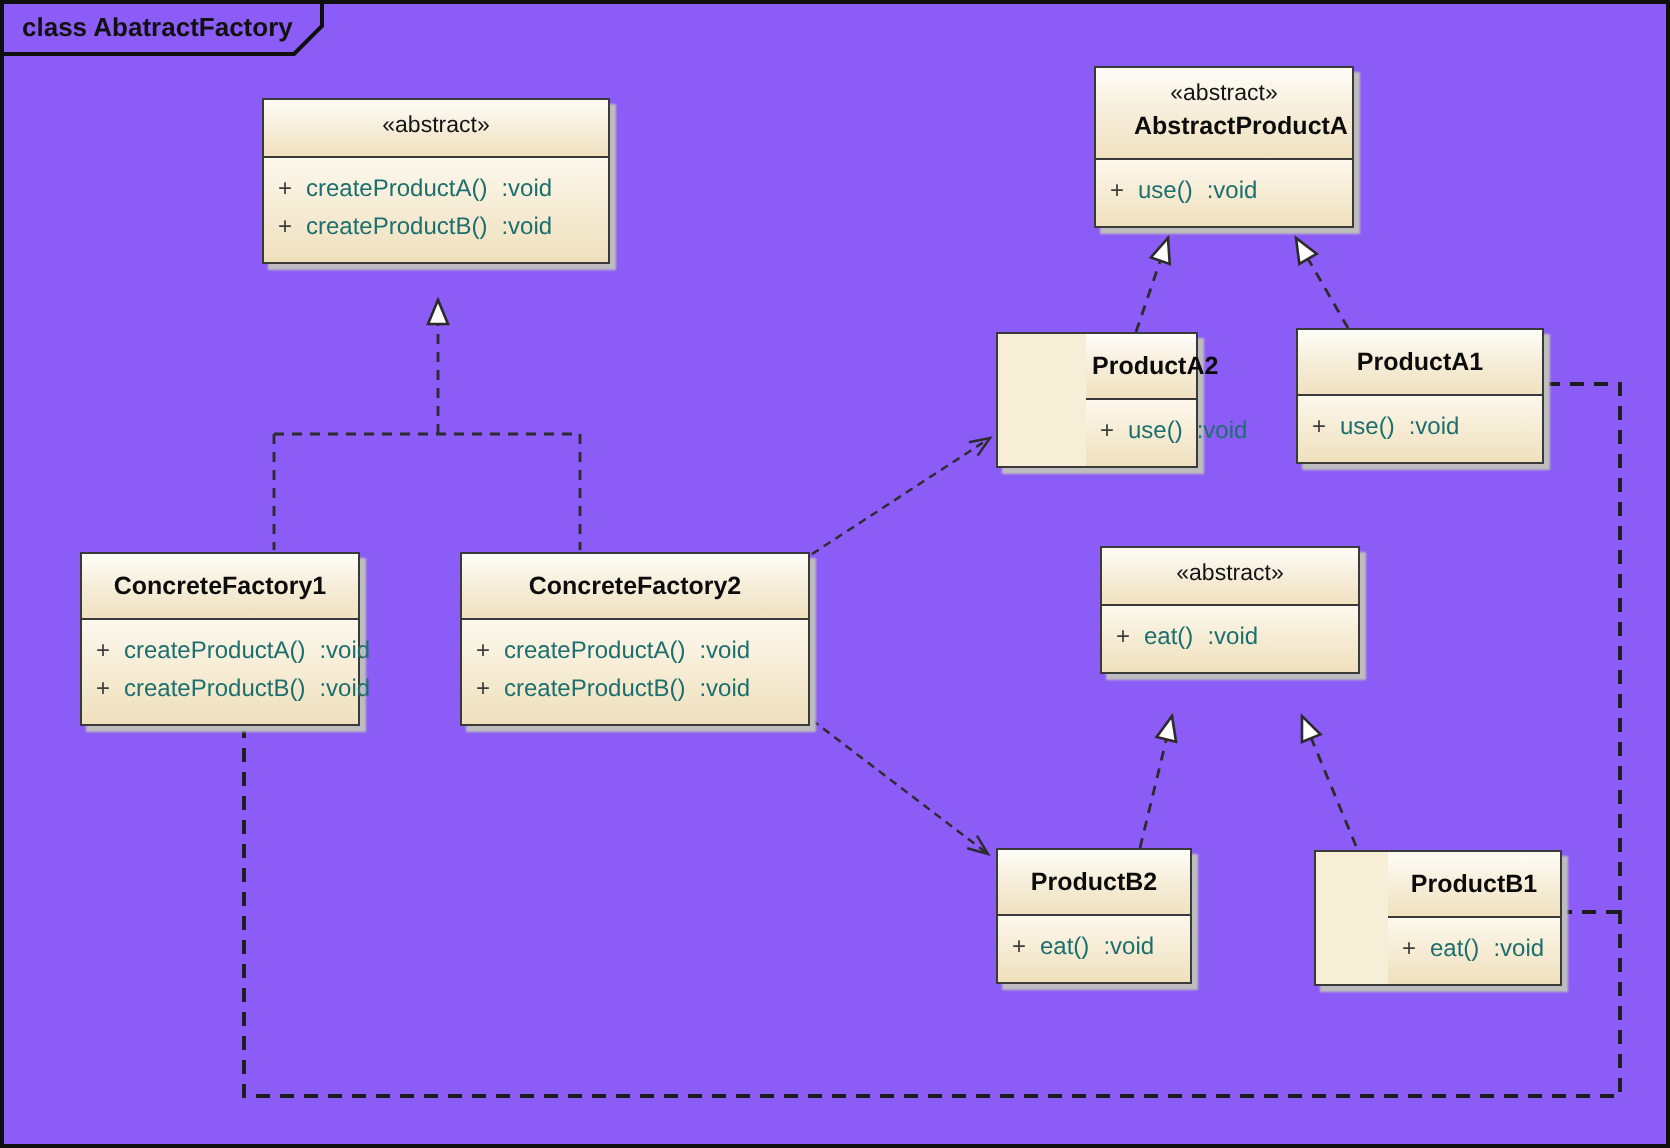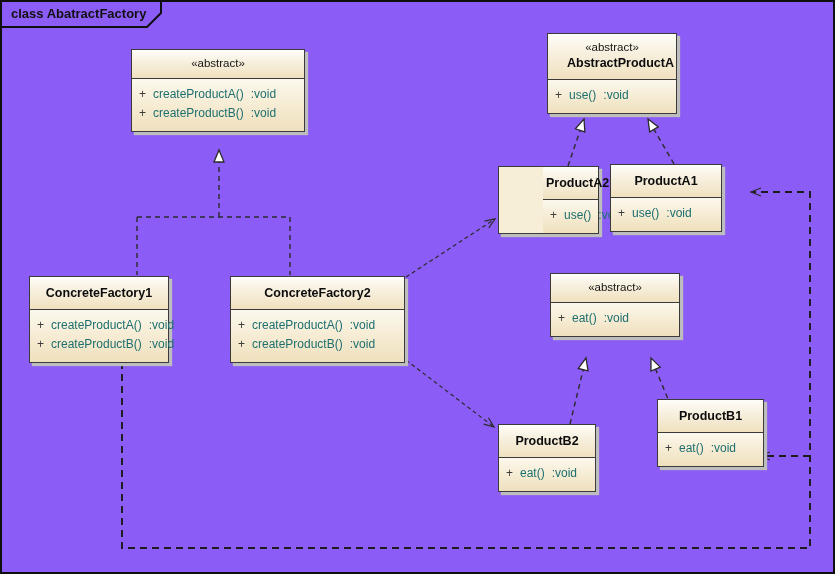--- a/index.html
+++ b/index.html
@@ -34,25 +34,25 @@
   }
   .method{display:flex;line-height:19px;font-size:12px;white-space:nowrap;}
   .vis{width:21px;text-align:center;color:#3c3c3c;flex:0 0 auto;}
   .sig{color:#1d6f6f;}
   .ret{color:#1d6f6f;margin-left:7px;}
 
   
   .pos-af {left:129px;top:47px;width:174px;}
   .pos-apa{left:545px;top:31px;width:130px;}
   .pos-a2 {left:496px;top:164px;width:101px;padding-left:44px;}
-  .pos-a1 {left:608px;top:162px;width:112px;}
+  .pos-a1 {left:646px;top:162px;width:124px;}
   .pos-apb{left:548px;top:271px;width:130px;}
   .pos-b2 {left:496px;top:422px;width:98px;}
-  .pos-b1 {left:655px;top:397px;width:107px;}
-  .pos-cf1{left:27px;top:274px;width:140px;}
+  .pos-b1 {left:655px;top:423px;width:124px;padding-left:36px;}
+  .pos-cf1{left:38px;top:274px;width:140px;}
   .pos-cf2{left:228px;top:274px;width:175px;}
 
   .edge-real{stroke:#2b2b2b;stroke-width:1.4;fill:none;stroke-dasharray:5 4;}
   .edge-dep {stroke:#2b2b2b;stroke-width:1.2;fill:none;stroke-dasharray:4 3;}
   .edge-dep-heavy{stroke:#1c1c1c;stroke-width:1.9;fill:none;stroke-dasharray:7 5;}
   .tab-outline{stroke:#0f0f0f;stroke-width:2;fill:none;}
 </style>
 </head>
 <body>
 

